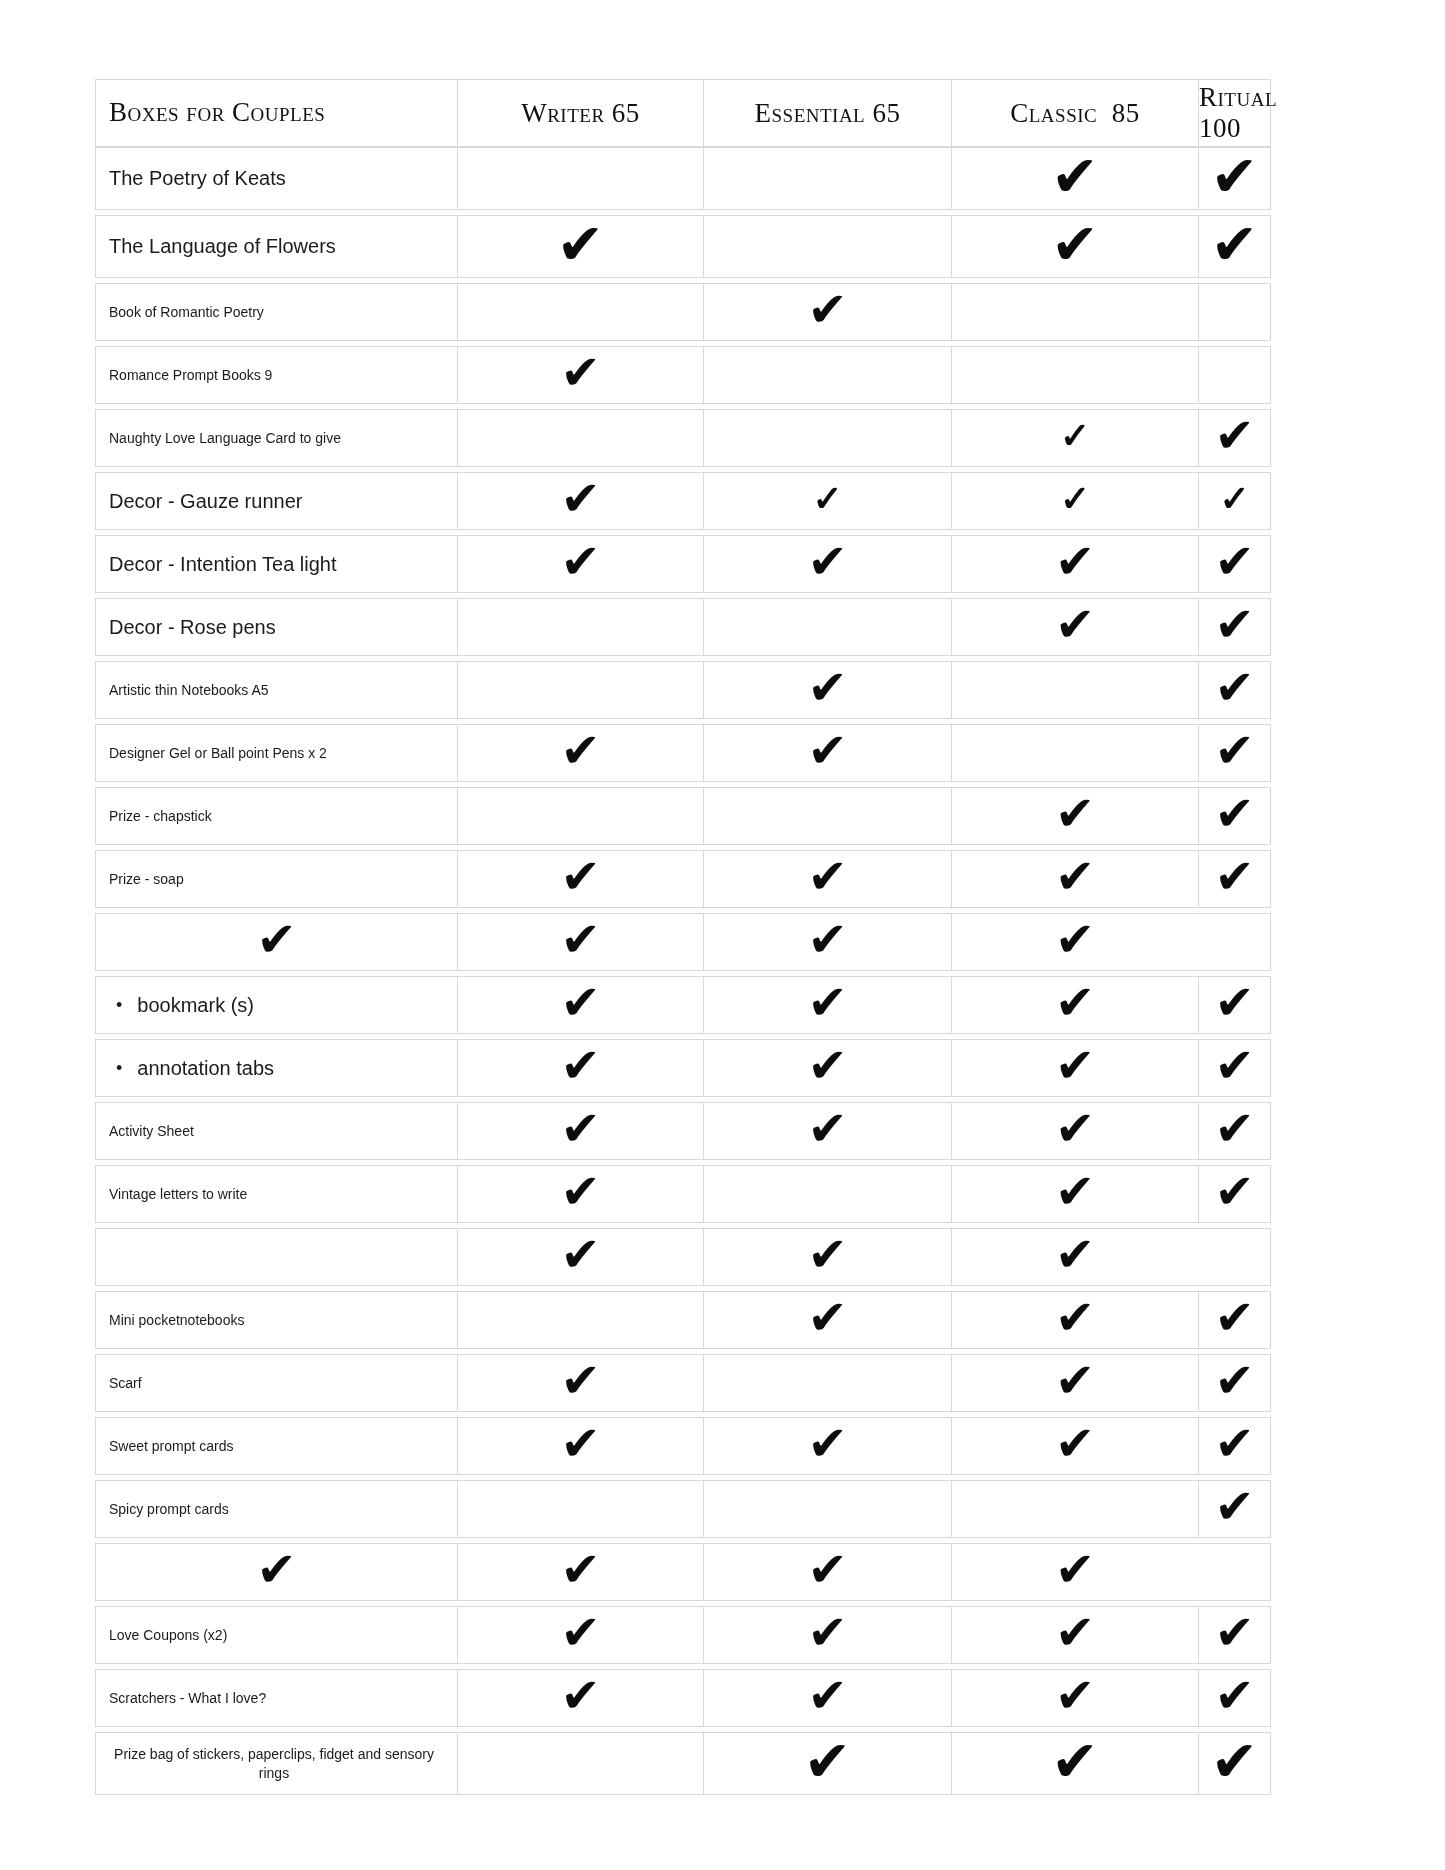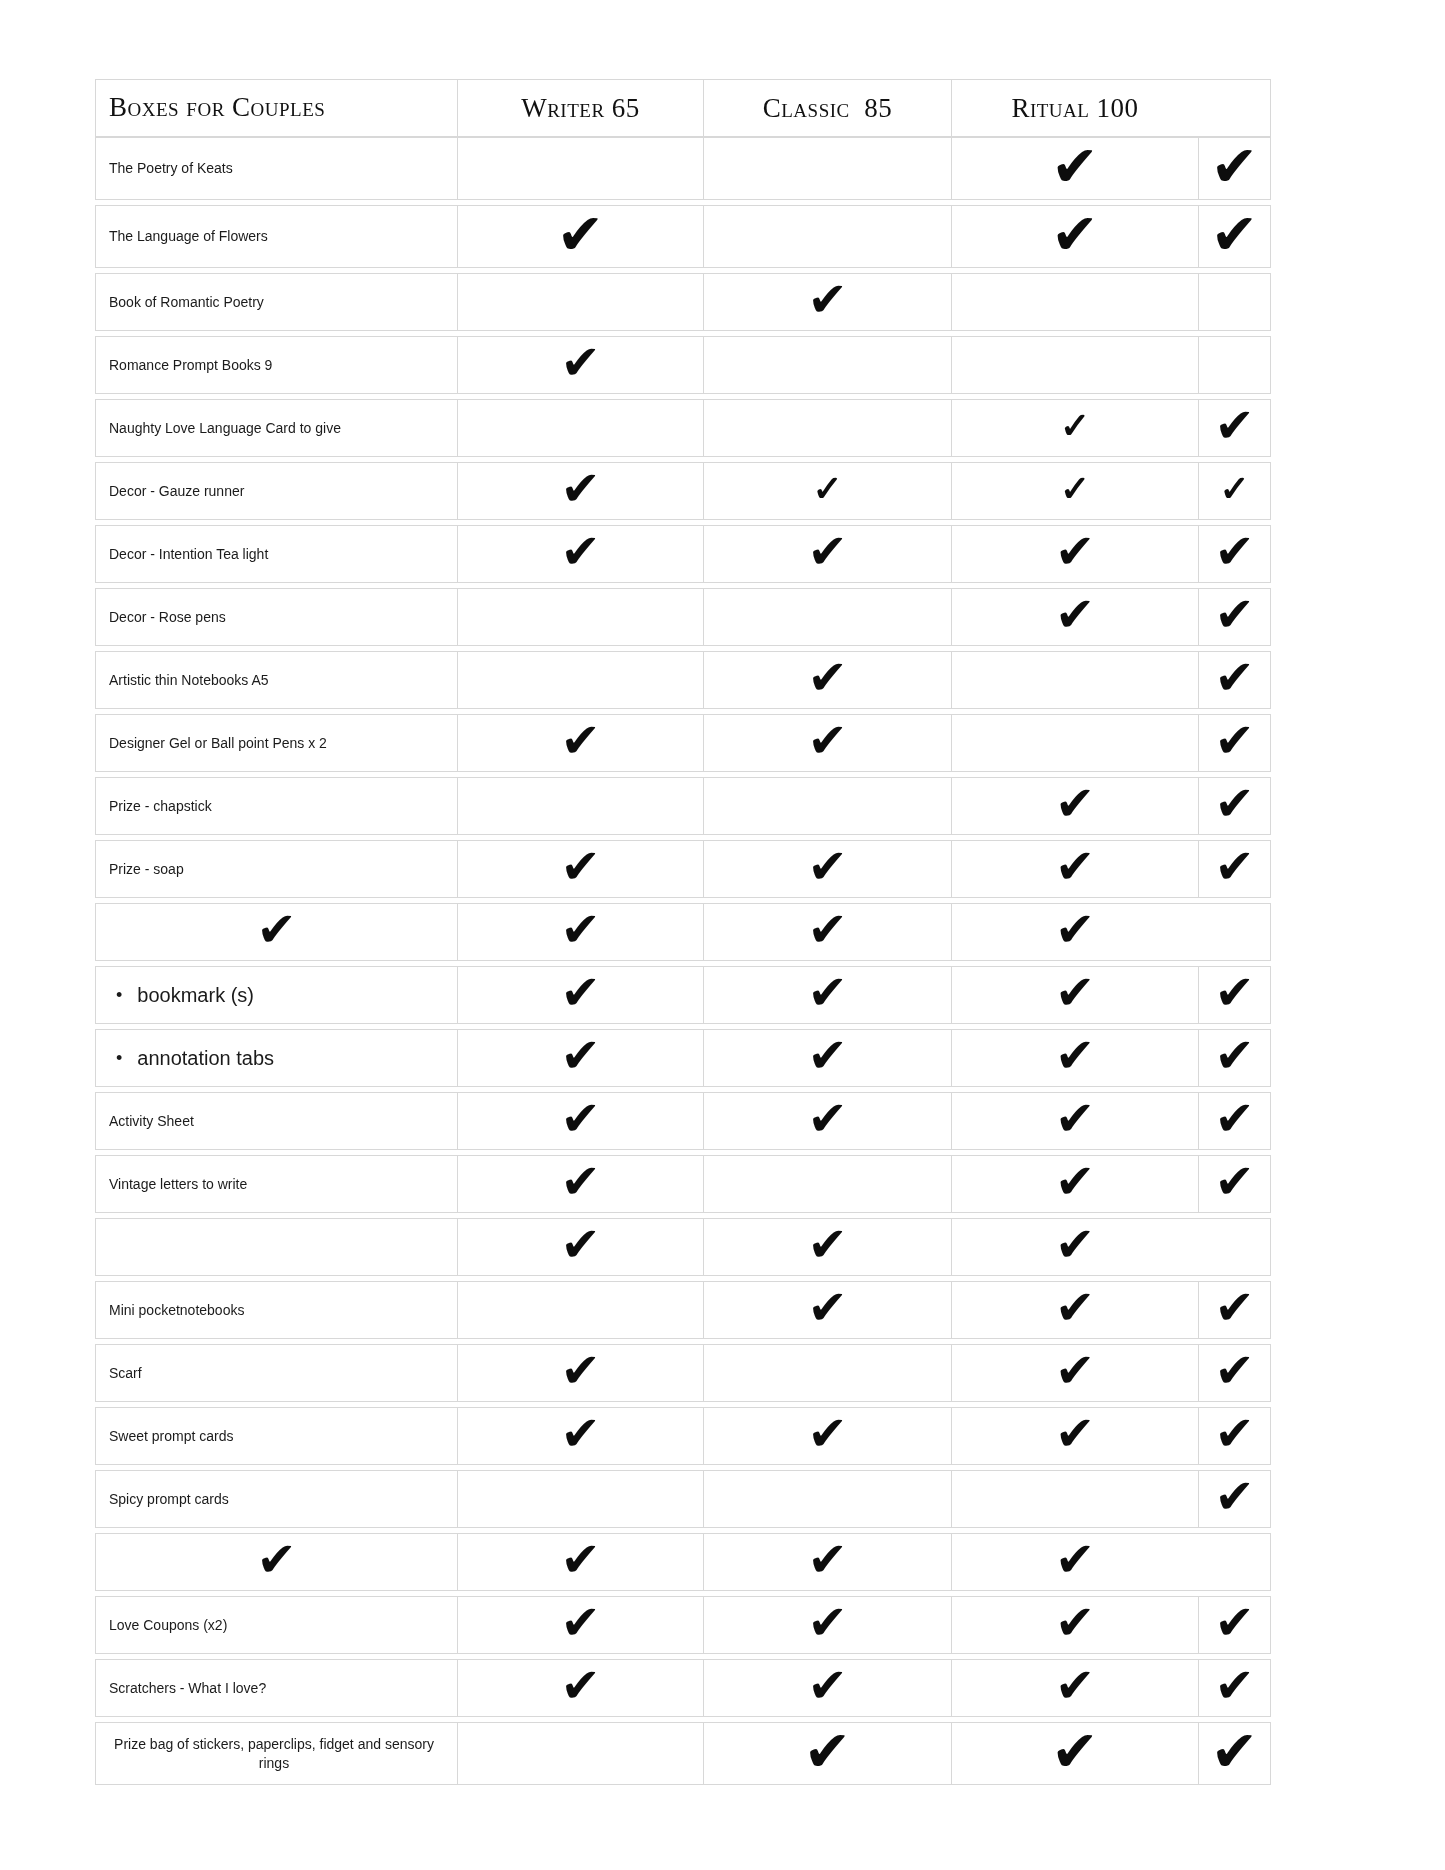--- a/index.html
+++ b/index.html
@@ -42,21 +42,21 @@
   
   .head-cell {
     font-family: "Liberation Serif", serif;
     font-variant: small-caps;
     font-size: 27px;
     letter-spacing: 0.5px;
     color: #111111;
     white-space: pre-wrap;
   }
   
-  .label-cell.large  { font-size: 14px; }
+  .label-cell.large  { font-size: 20px; }
   .label-cell.small  { font-size: 14px; }
   .label-cell.bullet { font-size: 20px; padding-left: 20px; }
   .bullet-dot {
     font-size: 18px;
     margin-right: 15px;
     line-height: 1;
   }
   
   .check {
     line-height: 1;
@@ -74,20 +74,23 @@
   <div class="comparison-table">
 
     <div class="t-row header-row">
       <div class="cell label-cell head-cell">
         <span>Boxes for Couples</span>
       </div>
       <div class="cell check-cell head-cell">
         <span>Writer 65</span>
       </div>
       <div class="cell check-cell head-cell">
+        <span>Essential 65</span>
+      </div>
+      <div class="cell check-cell head-cell">
         <span>Classic  85</span>
       </div>
       <div class="cell check-cell head-cell">
         <span>Ritual 100</span>
       </div>
     </div>
 
     <div>
         <div class="t-row body-row">
           <div class="cell label-cell large">

